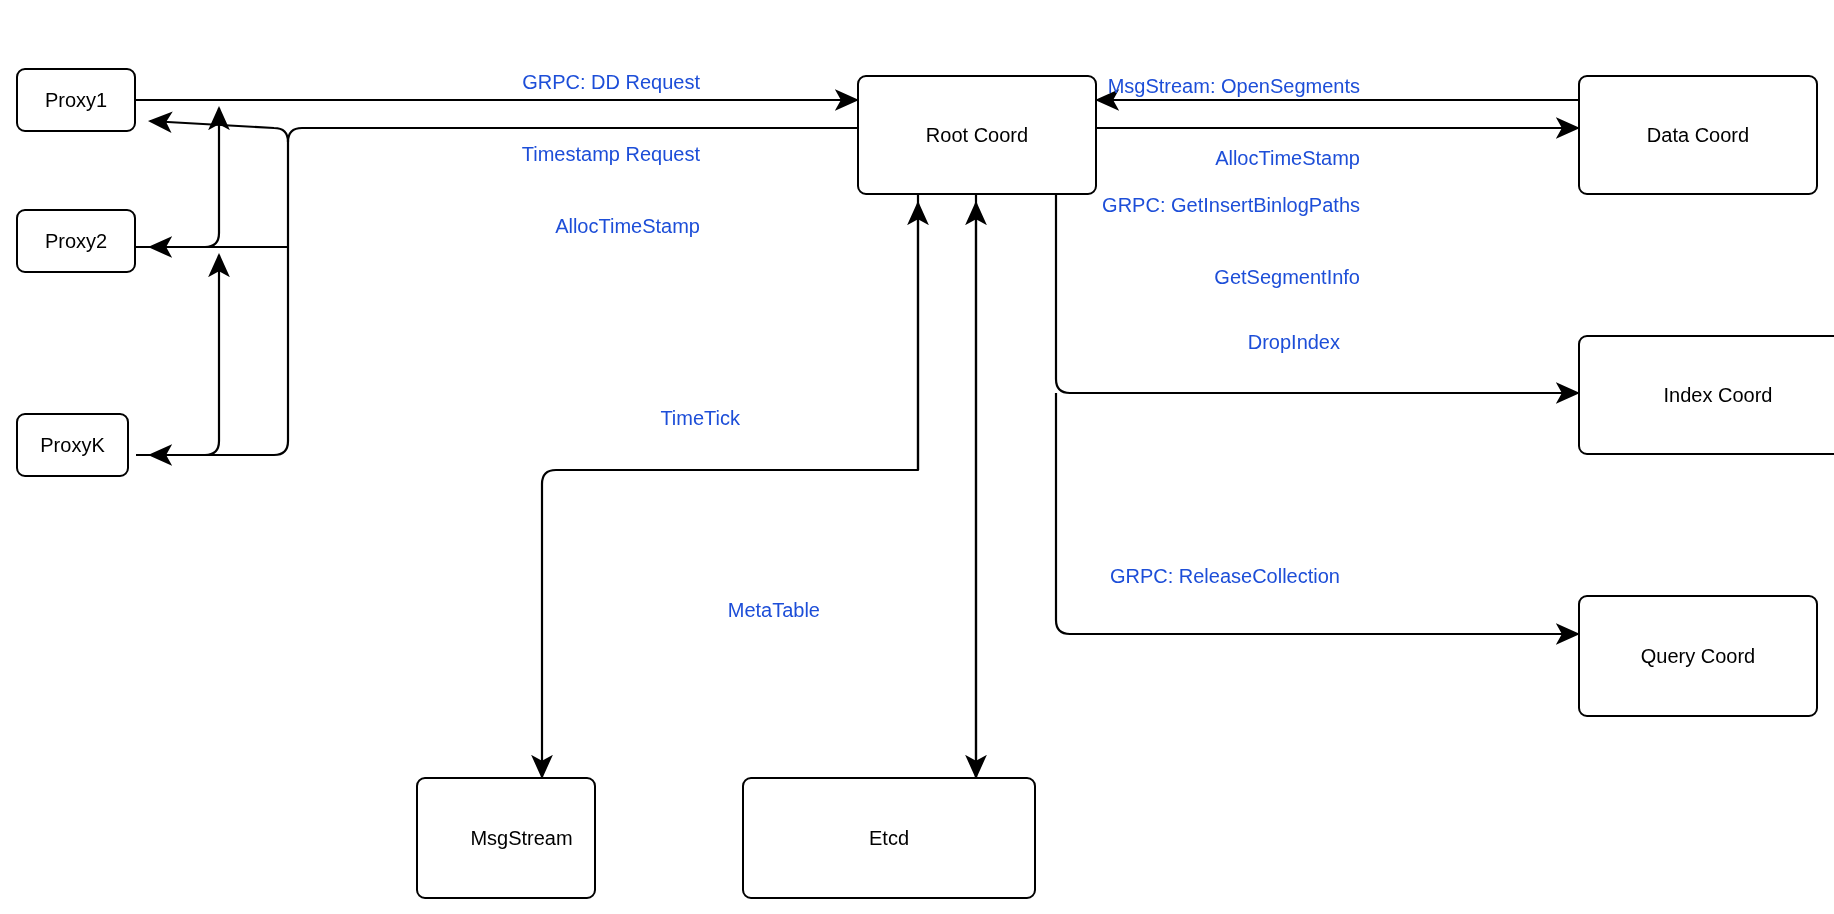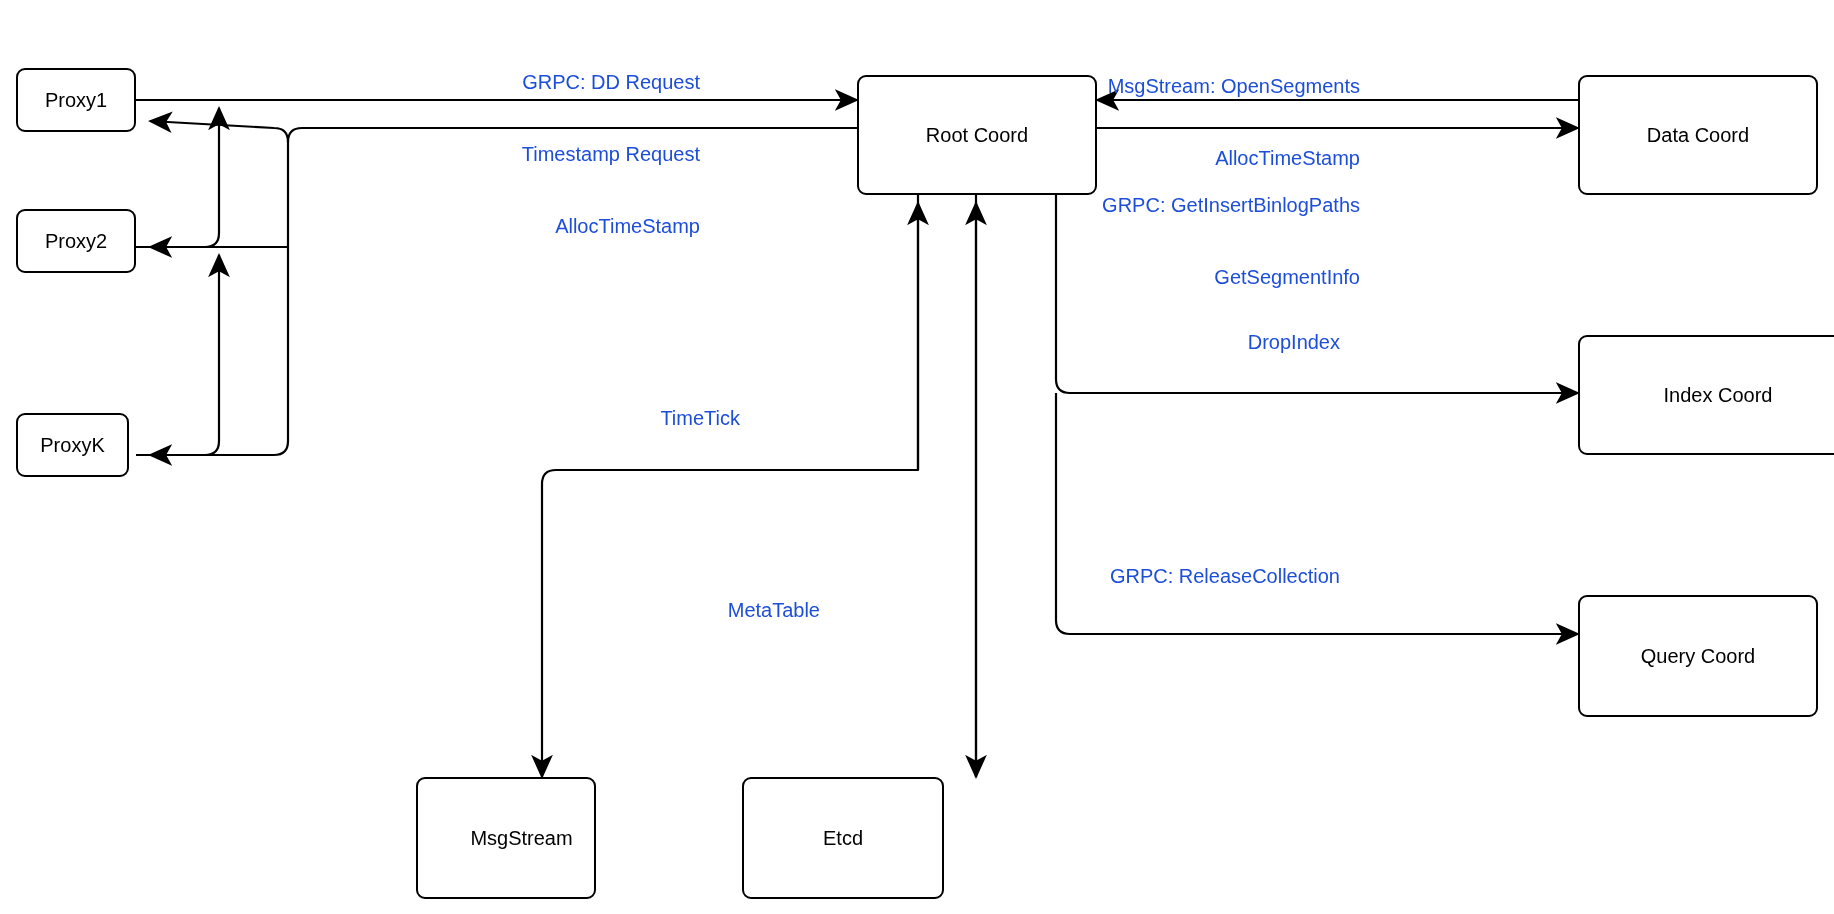--- a/index.html
+++ b/index.html
@@ -121,21 +121,21 @@
   </div>
 
   <div class="node-box" style="left:1578px;top:595px;width:240px;height:122px;">
     <span>Query Coord</span>
   </div>
 
   <div class="node-box" style="left:416px;top:777px;width:180px;height:122px;padding-left:31px;">
     <span>MsgStream</span>
   </div>
 
-  <div class="node-box" style="left:742px;top:777px;width:202px;height:122px;">
+  <div class="node-box" style="left:742px;top:777px;width:294px;height:122px;">
     <span>Etcd</span>
   </div>
 
   <div class="edge-label align-right" style="left:330px;top:22px;width:370px;">
     <div>GRPC: DD Request</div>
     <div>Timestamp Request</div>
     <div>AllocTimeStamp</div>
   </div>
 
 

